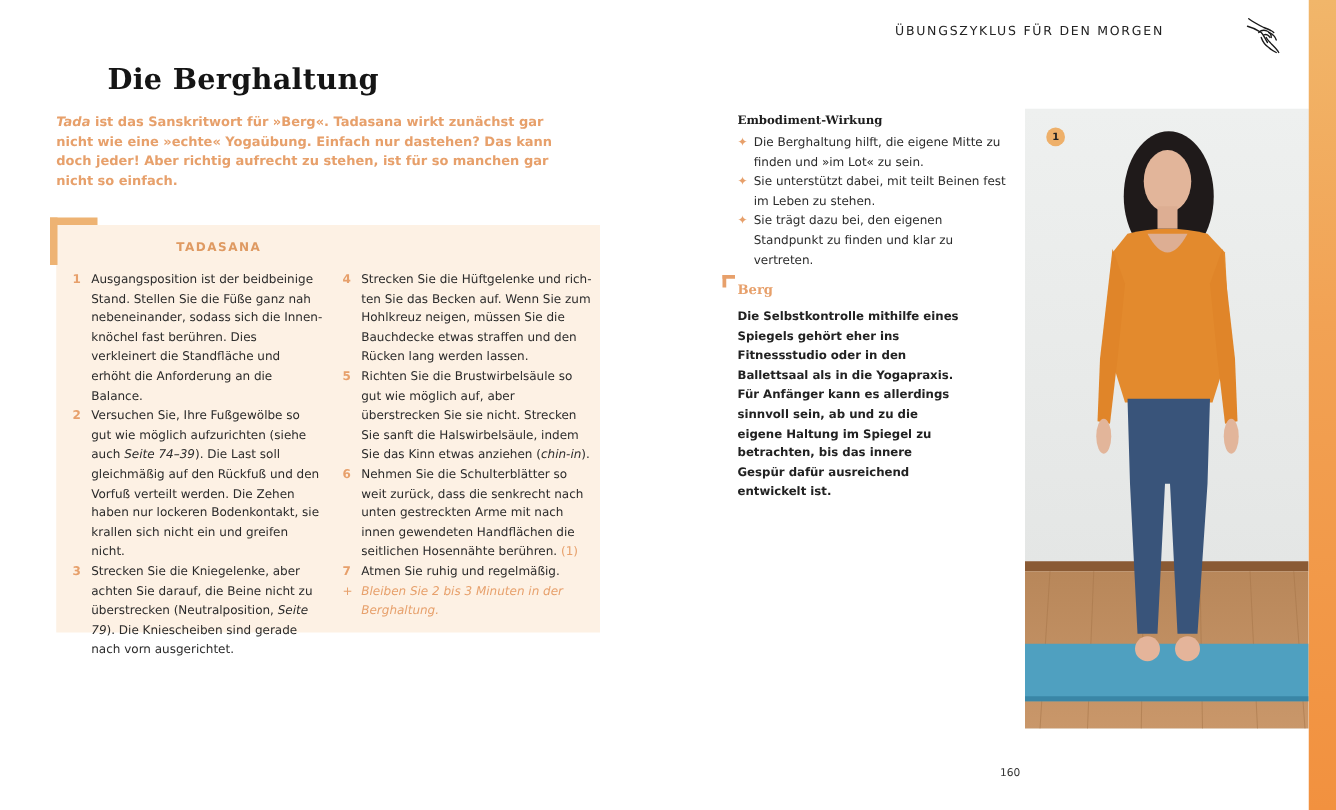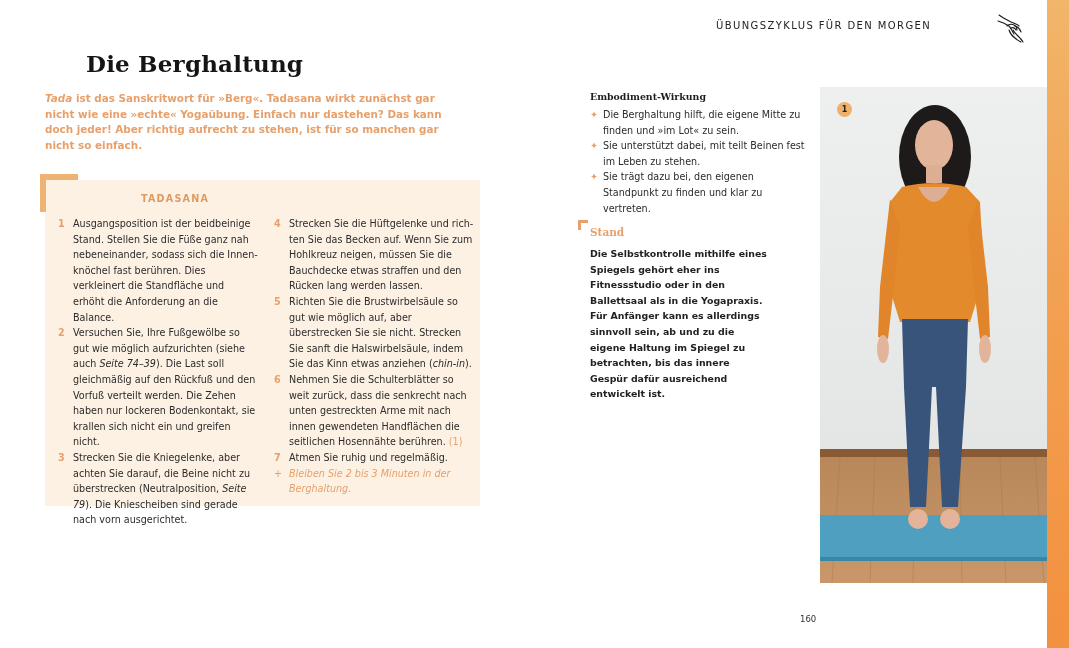--- a/index.html
+++ b/index.html
@@ -112,21 +112,21 @@
     <span>Sie unterstützt dabei, mit teilt Beinen fest im Leben zu stehen.</span>
   </div>
   <div class="emb-item">
     <span class="star">✦</span>
     <span>Sie trägt dazu bei, den eigenen Standpunkt zu finden und klar zu vertreten.</span>
   </div>
 </div>
 
 <div class="abs tipp-corner-h"></div>
 <div class="abs tipp-corner-v"></div>
-<div class="abs tipp-label">Stand</div>
+<div class="abs tipp-label">Berg</div>
 <div class="abs tipp-text">Die Selbstkontrolle mithilfe eines Spiegels gehört eher ins Fitnessstu­dio oder in den Ballettsaal als in die Yogapraxis. Für Anfänger kann es allerdings sinnvoll sein, ab und zu die eigene Haltung im Spiegel zu betrachten, bis das innere Gespür dafür ausreichend entwickelt ist.</div>
 
 <div class="abs photo" aria-label="Woman in orange top and blue leggings standing in mountain pose on a blue yoga mat">
   <svg width="227" height="496" viewBox="0 0 227 496">
     <defs>
       <linearGradient id="wall" x1="0" y1="0" x2="0" y2="1">
         <stop offset="0" stop-color="#eef0ef"></stop>
         <stop offset="1" stop-color="#e4e6e5"></stop>
       </linearGradient>
       <linearGradient id="floor" x1="0" y1="0" x2="0" y2="1">

